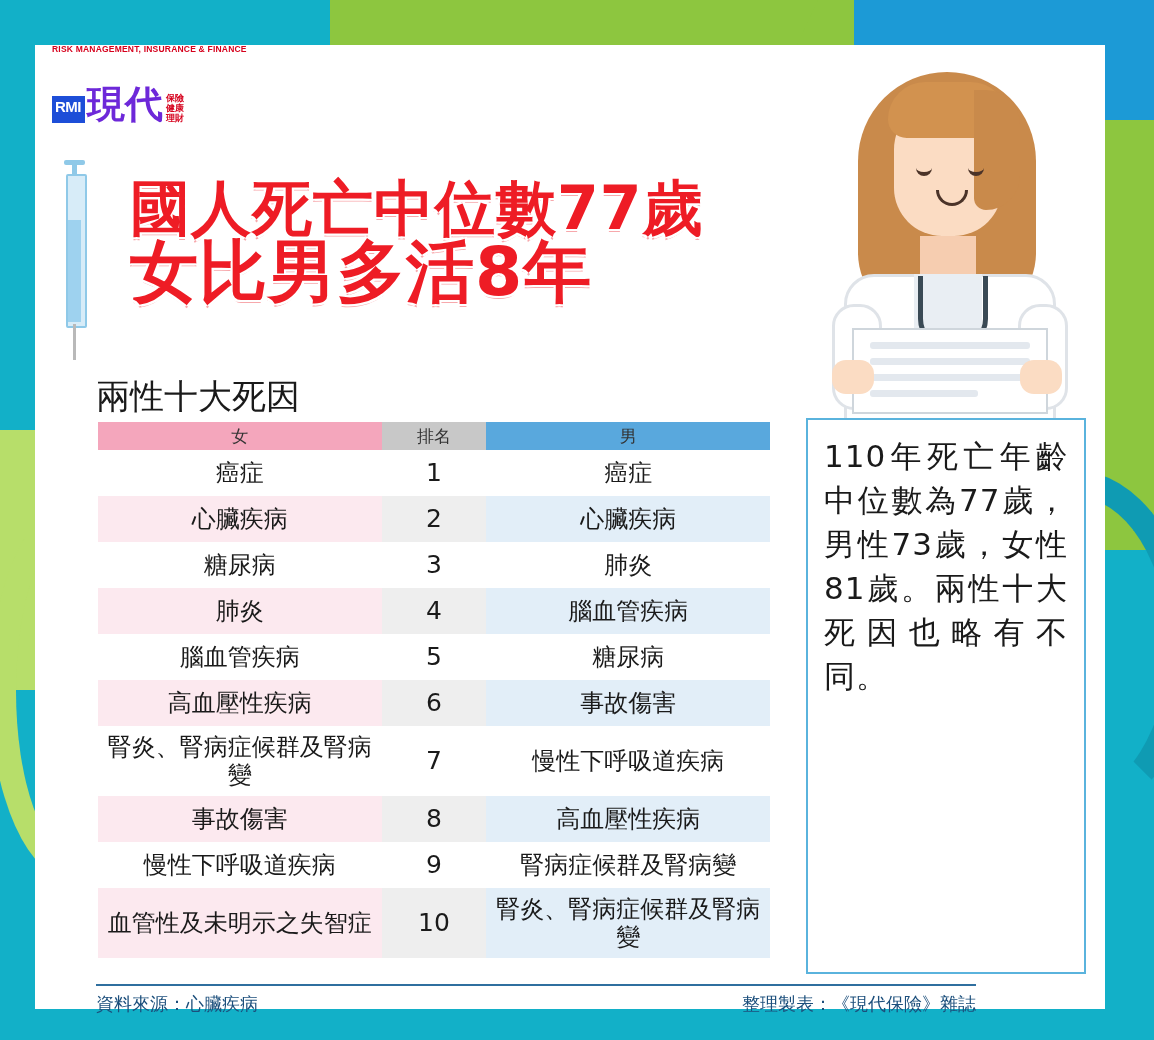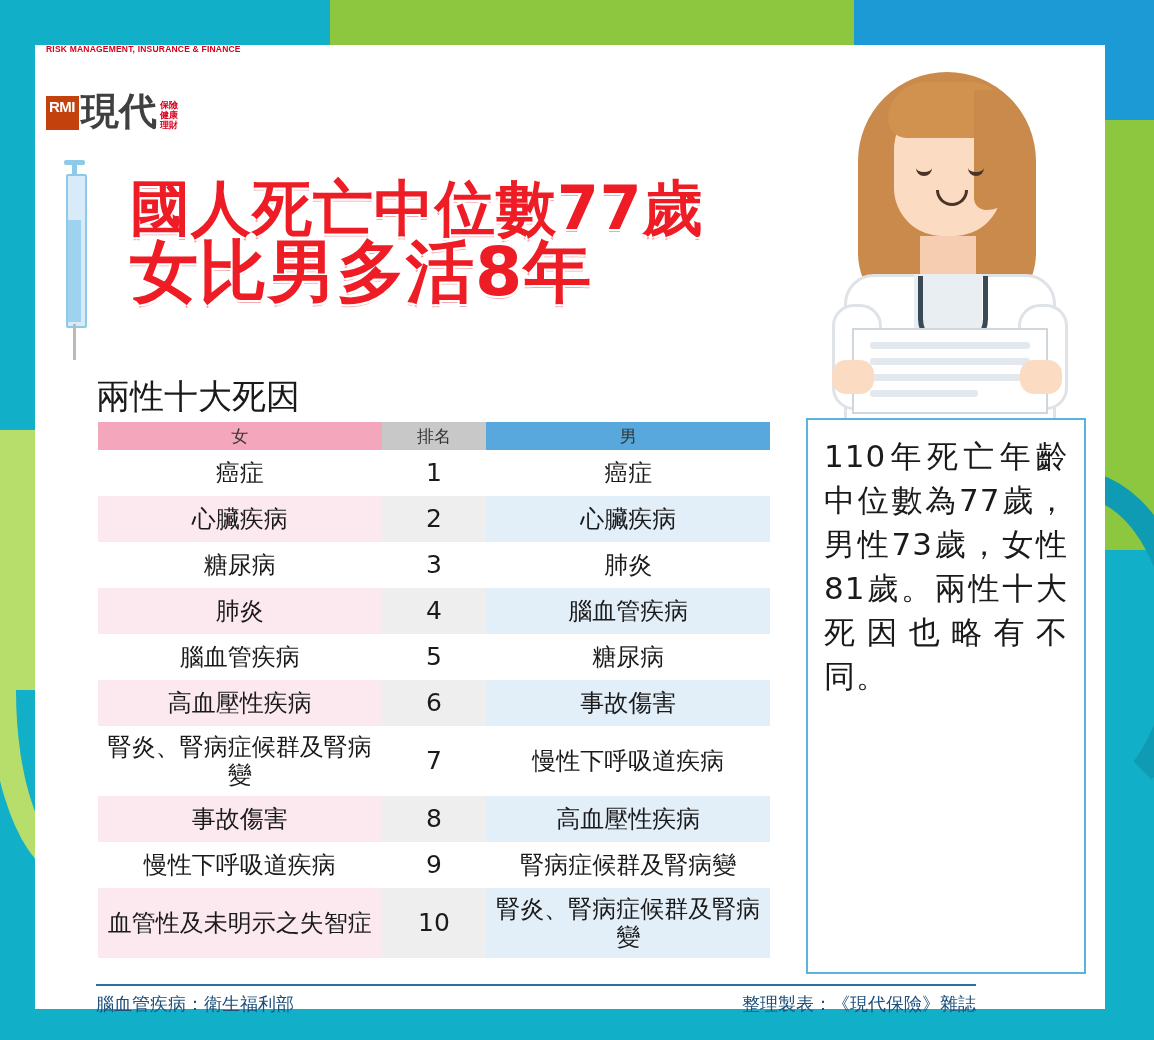--- a/index.html
+++ b/index.html
@@ -24,25 +24,25 @@
   .bg-curve-left{position:absolute;left:-10px;top:500px;width:120px;height:330px;border:26px solid #b7de6a;border-radius:50%;border-right-color:transparent;border-top-color:transparent;}
   .bg-curve-right{position:absolute;right:-40px;top:470px;width:190px;height:300px;border:26px solid #0f9bb3;border-radius:50%;border-left-color:transparent;border-bottom-color:transparent;}
 
   
   .card{
     position:absolute;left:36px;top:46px;width:1068px;height:962px;
     background:#ffffff;box-shadow:0 0 0 1px #ffffff;
   }
 
   
-  .logo{position:absolute;left:46px;top:44px;width:175px;height:66px;}
+  .logo{position:absolute;left:52px;top:44px;width:175px;height:66px;}
   .logo-tagline{font-size:8.5px;color:#d6001c;letter-spacing:.2px;font-weight:bold;white-space:nowrap;}
   .logo-row{display:flex;align-items:flex-end;margin-top:2px;}
-  .logo-rmi{background:#c2410c;color:#fff;font-weight:bold;font-size:15px;line-height:20px;padding:1px 4px 13px 3px;letter-spacing:-.5px;margin-top:40px;}
-  .logo-cn{color:#404040;font-size:38px;line-height:38px;font-weight:bold;margin-left:2px;font-family:"DejaVu Sans",sans-serif;}
+  .logo-rmi{background:#1d4ed8;color:#fff;font-weight:bold;font-size:15px;line-height:20px;padding:1px 4px 6px 3px;letter-spacing:-.5px;margin-top:40px;}
+  .logo-cn{color:#6d28d9;font-size:38px;line-height:38px;font-weight:bold;margin-left:2px;font-family:"DejaVu Sans",sans-serif;}
   .logo-side{display:flex;flex-direction:column;justify-content:flex-end;margin-left:3px;}
   .logo-side span{font-size:9px;line-height:10px;color:#d6001c;font-weight:bold;}
 
   
   .syringe{position:absolute;left:62px;top:160px;width:26px;height:200px;}
   .syr-body{position:absolute;left:4px;top:14px;width:17px;height:150px;background:#d7ecf8;border:2px solid #8fc9e8;border-radius:2px;}
   .syr-fill{position:absolute;left:6px;top:60px;width:13px;height:102px;background:#9ed2ef;}
   .syr-plunger{position:absolute;left:10px;top:0px;width:5px;height:16px;background:#8fc9e8;}
   .syr-top{position:absolute;left:2px;top:0px;width:21px;height:5px;background:#8fc9e8;border-radius:2px;}
   .syr-needle{position:absolute;left:11px;top:164px;width:3px;height:36px;background:#b9b9b9;}
@@ -251,15 +251,15 @@
       <td class="c-r">10</td>
       <td class="c-m">腎炎、腎病症候群及腎病變</td>
     </tr>
   </tbody>
 </table>
 
 <div class="note">110年死亡年齡中位數為77歲，男性73歲，女性81歲。兩性十大死因也略有不同。</div>
 
 <div class="footer-line"></div>
 <div class="footer">
-  <span>腦血管疾病：衛生福利部</span>
+  <span>資料來源：心臟疾病</span>
   <span>整理製表：《現代保險》雜誌</span>
 </div>
 
 </body></html>

